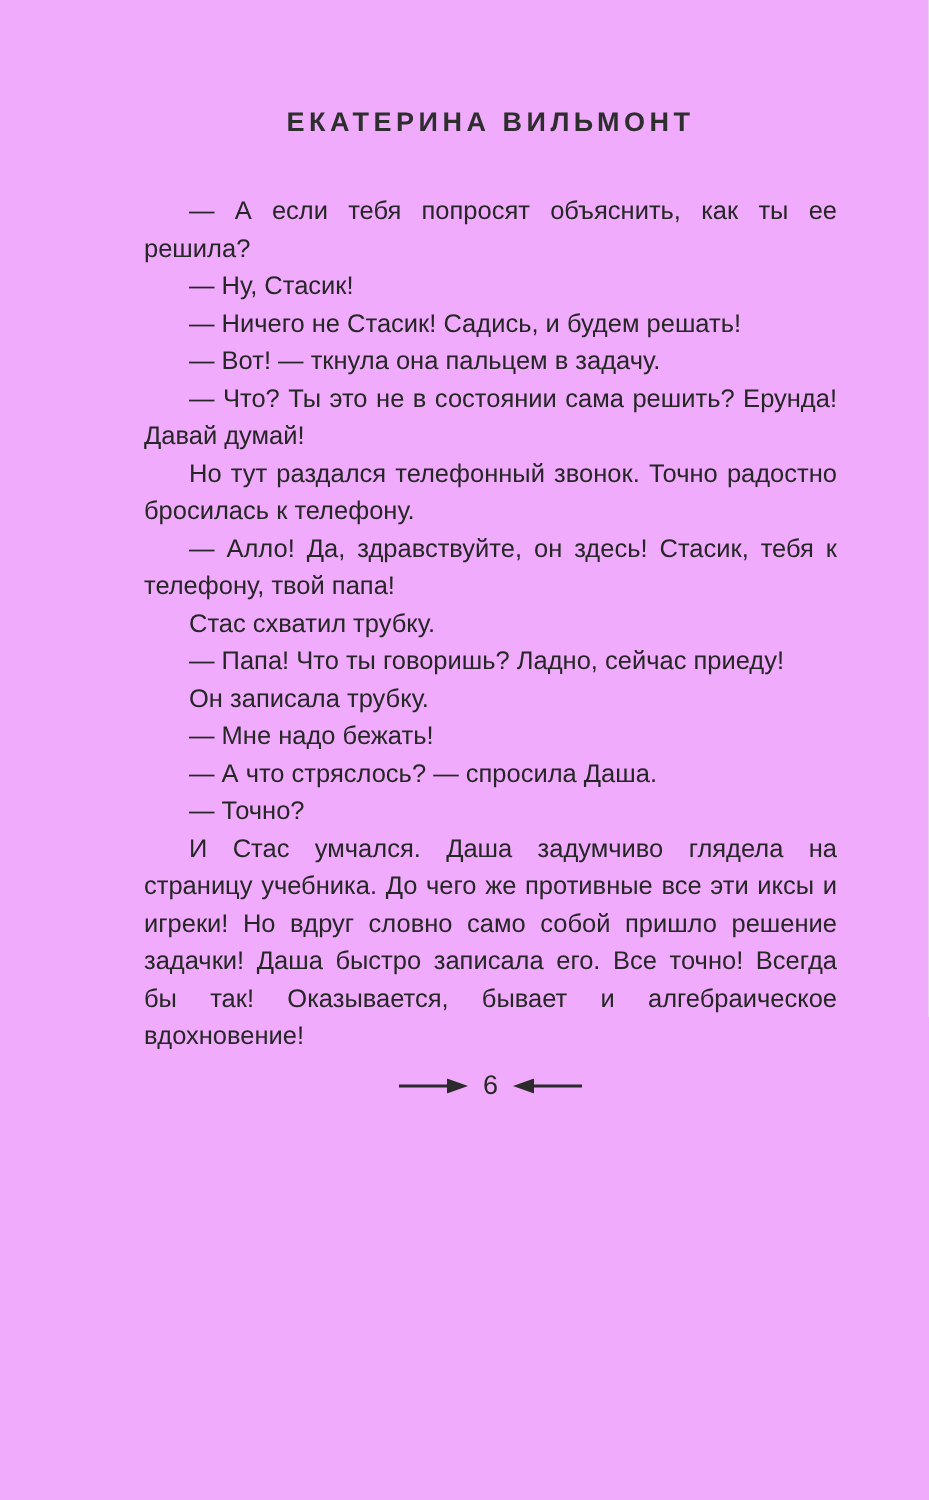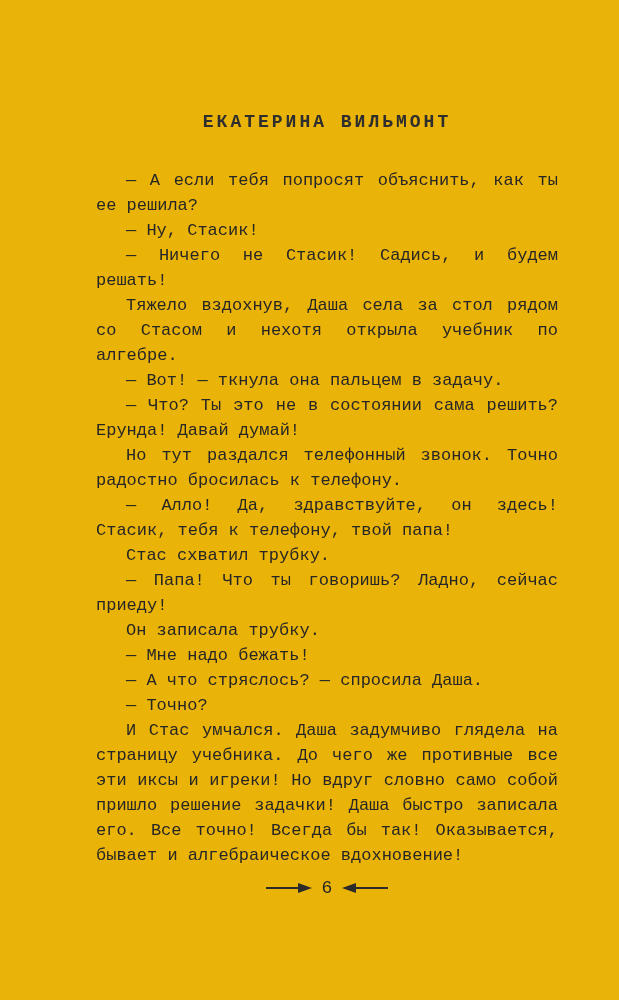--- a/index.html
+++ b/index.html
@@ -5,24 +5,24 @@
   html, body {
     margin: 0;
     padding: 0;
     background: #e9e9e9;
   }
   .page {
     position: relative;
     width: 619px;
     height: 1000px;
     margin: 0 auto;
-    background: #eab308;
+    background: #f0abfc;
     box-sizing: border-box;
-    padding-top: 112px;
-    font-family: Liberation Mono, monospace;
+    padding-top: 71px;
+    font-family: Liberation Sans, sans-serif;
     color: #2b2b2b;
     overflow: hidden;
   }
   .column {
     width: 462px;
     margin-left: 96px;
   }
   .header {
     text-align: center;
     font-size: 18px;
@@ -65,21 +65,20 @@
 
 <div class="page">
 
   <div class="column">
     <div class="header">ЕКАТЕРИНА ВИЛЬМОНТ</div>
 
     <div class="text-block">
       <p>— А если тебя попросят объяснить, как ты ее решила?</p>
       <p>— Ну, Стасик!</p>
       <p>— Ничего не Стасик! Садись, и будем решать!</p>
-      <p>Тяжело вздохнув, Даша села за стол рядом со Стасом и нехотя открыла учебник по алгебре.</p>
       <p>— Вот! — ткнула она пальцем в задачу.</p>
       <p>— Что? Ты это не в состоянии сама решить? Ерунда! Давай думай!</p>
       <p>Но тут раздался телефонный звонок. Точно радостно бросилась к телефону.</p>
       <p>— Алло! Да, здравствуйте, он здесь! Стасик, тебя к телефону, твой папа!</p>
       <p>Стас схватил трубку.</p>
       <p>— Папа! Что ты говоришь? Ладно, сейчас приеду!</p>
       <p>Он записала трубку.</p>
       <p>— Мне надо бежать!</p>
       <p>— А что стряслось? — спросила Даша.</p>
       <p>— Точно?</p>

